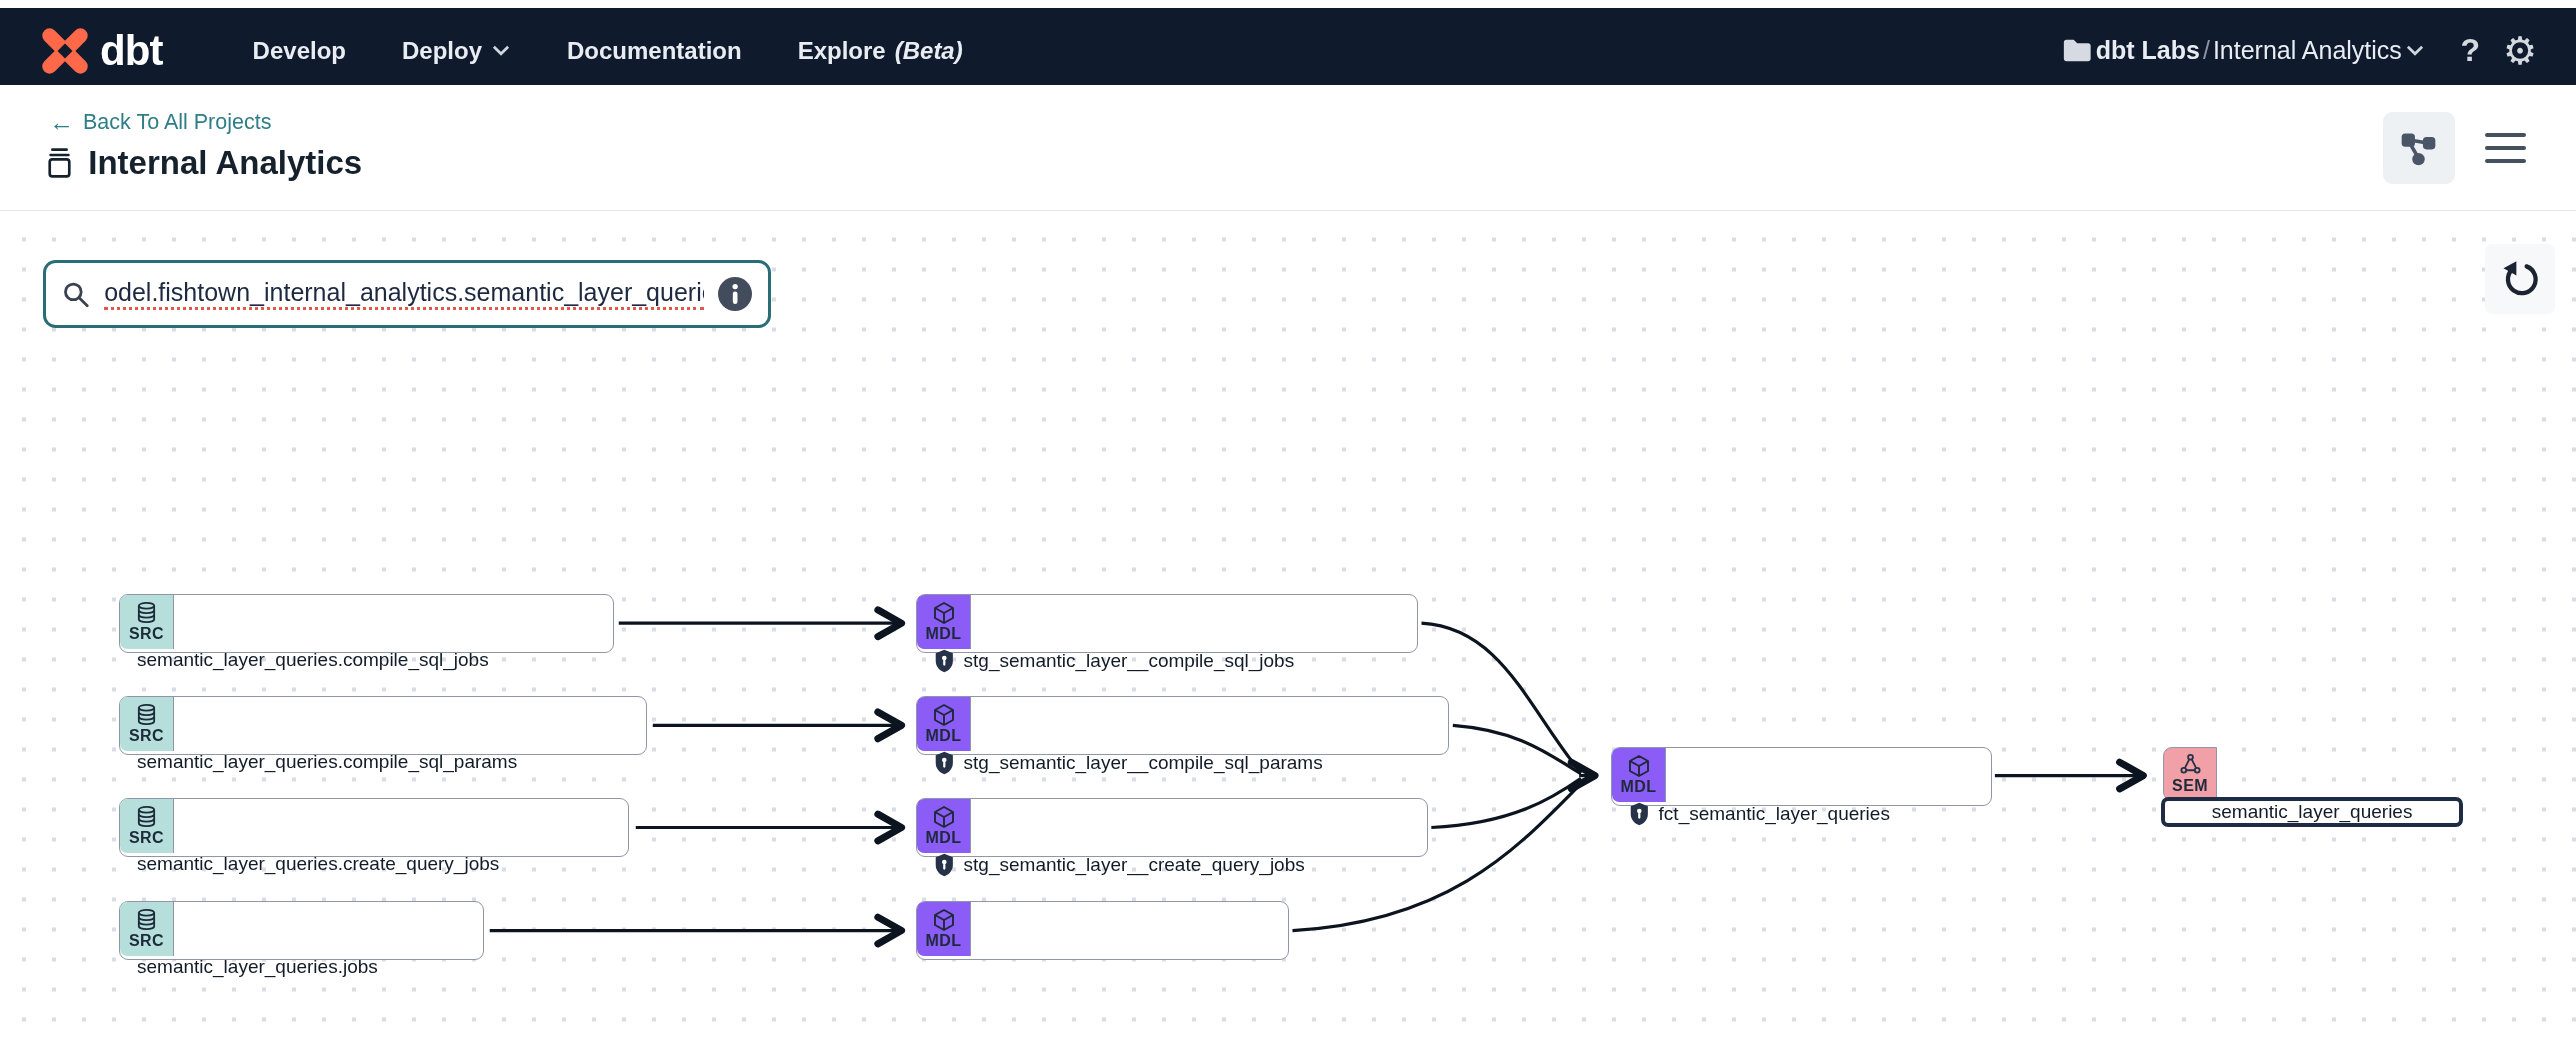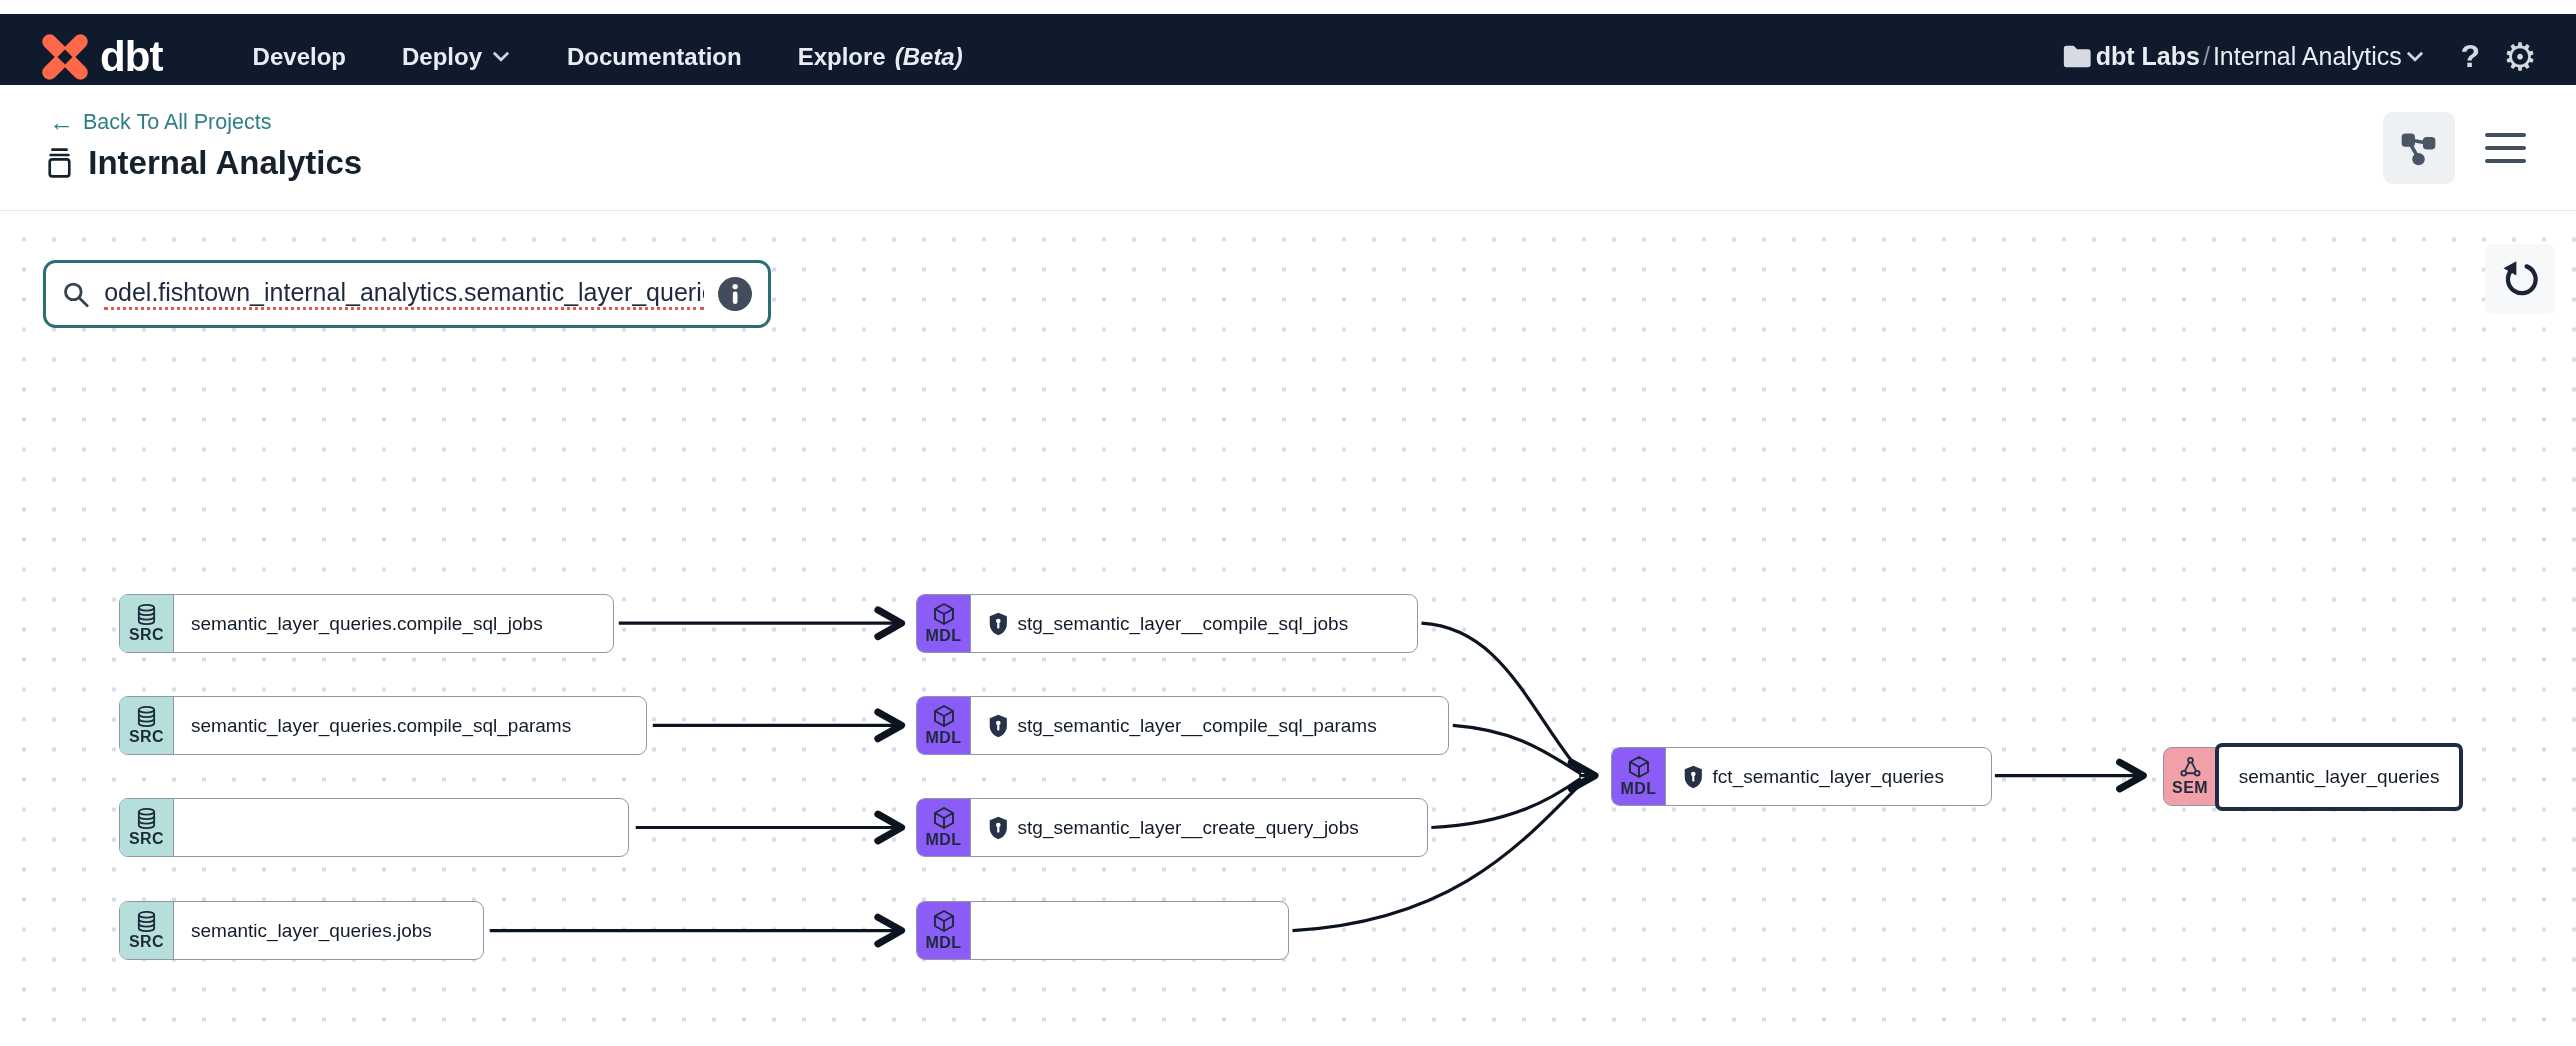--- a/index.html
+++ b/index.html
@@ -1,20 +1,20 @@
 <!DOCTYPE html>
 <html style="font-size:14.3px"><head>
 <meta charset="utf-8">
 <style>
   * { margin:0; padding:0; box-sizing:border-box; }
   html,body { width:2576px; height:1047px; overflow:hidden; background:#fff;
     font-family:"Liberation Sans","DejaVu Sans",sans-serif; }
 
   
-  .topnav { position:absolute; left:0; top:14px; width:2576px; height:85px;
+  .topnav { position:absolute; left:0; top:8px; width:2576px; height:85px;
     background:#0f1b2d; display:flex; align-items:center; padding:0 39px; }
   .logo { display:flex; align-items:center; gap:9px; cursor:pointer; }
   .logo-word { color:#fff; font-size:42px; font-weight:bold; letter-spacing:-0.9px; }
   .nav-items { display:flex; align-items:center; gap:56px; margin-left:90px; }
   .nav-item { color:#e9edf3; font-size:24px; font-weight:600; text-decoration:none;
     display:flex; align-items:center; gap:9px; cursor:pointer; white-space:nowrap; }
   .nav-item .beta { font-style:italic; }
   .nav-right { margin-left:auto; display:flex; align-items:center; gap:23px; }
   .crumb { display:flex; align-items:center; gap:3px; color:#e9edf3; font-size:25px; cursor:pointer; }
   .crumb b { font-weight:bold; }
@@ -51,21 +51,21 @@
     display:flex; align-items:center; justify-content:center; cursor:pointer; }
 
   .btn-reset { position:absolute; left:2485px; top:32px; width:70px; height:70px;
     background:#f7f8fa; border:none; border-radius:7.2px; display:flex; align-items:center;
     justify-content:center; cursor:pointer; }
 
   .edges { position:absolute; left:0; top:0; }
 
   
   .node { position:absolute; height:59px; display:flex; background:#fff;
-    border:1.8px solid #8f96a8; border-radius:9px; cursor:pointer; }
+    border:1.8px solid #8f96a8; border-radius:9px; cursor:pointer;flex-direction:column; }
   .node .badge { width:54px; flex:0 0 54px; display:flex; flex-direction:column;
     align-items:center; justify-content:center; gap:0.9px; border-right:1.8px solid #8f96a8;
     border-radius:7.2px 0 0 7.2px; }
   .node .badge .tag { font-size:16px; font-weight:600; color:#1d2a3a; letter-spacing:0.4px; }
   .node .body { display:flex; align-items:center; gap:9px; padding:0 17px;
     font-size:19px; color:#121c28; white-space:nowrap; }
   .badge-src { background:#b6dfdc; }
   .badge-mdl { background:#8b5cf6; }
   .badge-sem { background:#f2a0a8; }
 
@@ -231,20 +231,23 @@
 
   <div class="node" style="left:119px; top:586px; min-width:510px;">
     <div class="badge badge-src">
       <svg width="23" height="23" viewBox="0 0 24 24" fill="none" stroke="#1d2a3a" stroke-width="1.9">
           <ellipse cx="12" cy="5" rx="8" ry="3"></ellipse>
           <path d="M4 5 V19 c0 1.7 3.6 3 8 3 s8 -1.3 8 -3 V5"></path>
           <path d="M4 9.7 c0 1.7 3.6 3 8 3 s8 -1.3 8 -3 M4 14.4 c0 1.7 3.6 3 8 3 s8 -1.3 8 -3"></path>
         </svg>
       <span class="tag">SRC</span>
     </div>
+    <div class="body">
+        <span>semantic_layer_queries.create_query_jobs</span>
+      </div>
   </div>
 
   <div class="node" style="left:119px; top:689px; min-width:365px;">
     <div class="badge badge-src">
       <svg width="23" height="23" viewBox="0 0 24 24" fill="none" stroke="#1d2a3a" stroke-width="1.9">
           <ellipse cx="12" cy="5" rx="8" ry="3"></ellipse>
           <path d="M4 5 V19 c0 1.7 3.6 3 8 3 s8 -1.3 8 -3 V5"></path>
           <path d="M4 9.7 c0 1.7 3.6 3 8 3 s8 -1.3 8 -3 M4 14.4 c0 1.7 3.6 3 8 3 s8 -1.3 8 -3"></path>
         </svg>
       <span class="tag">SRC</span>

